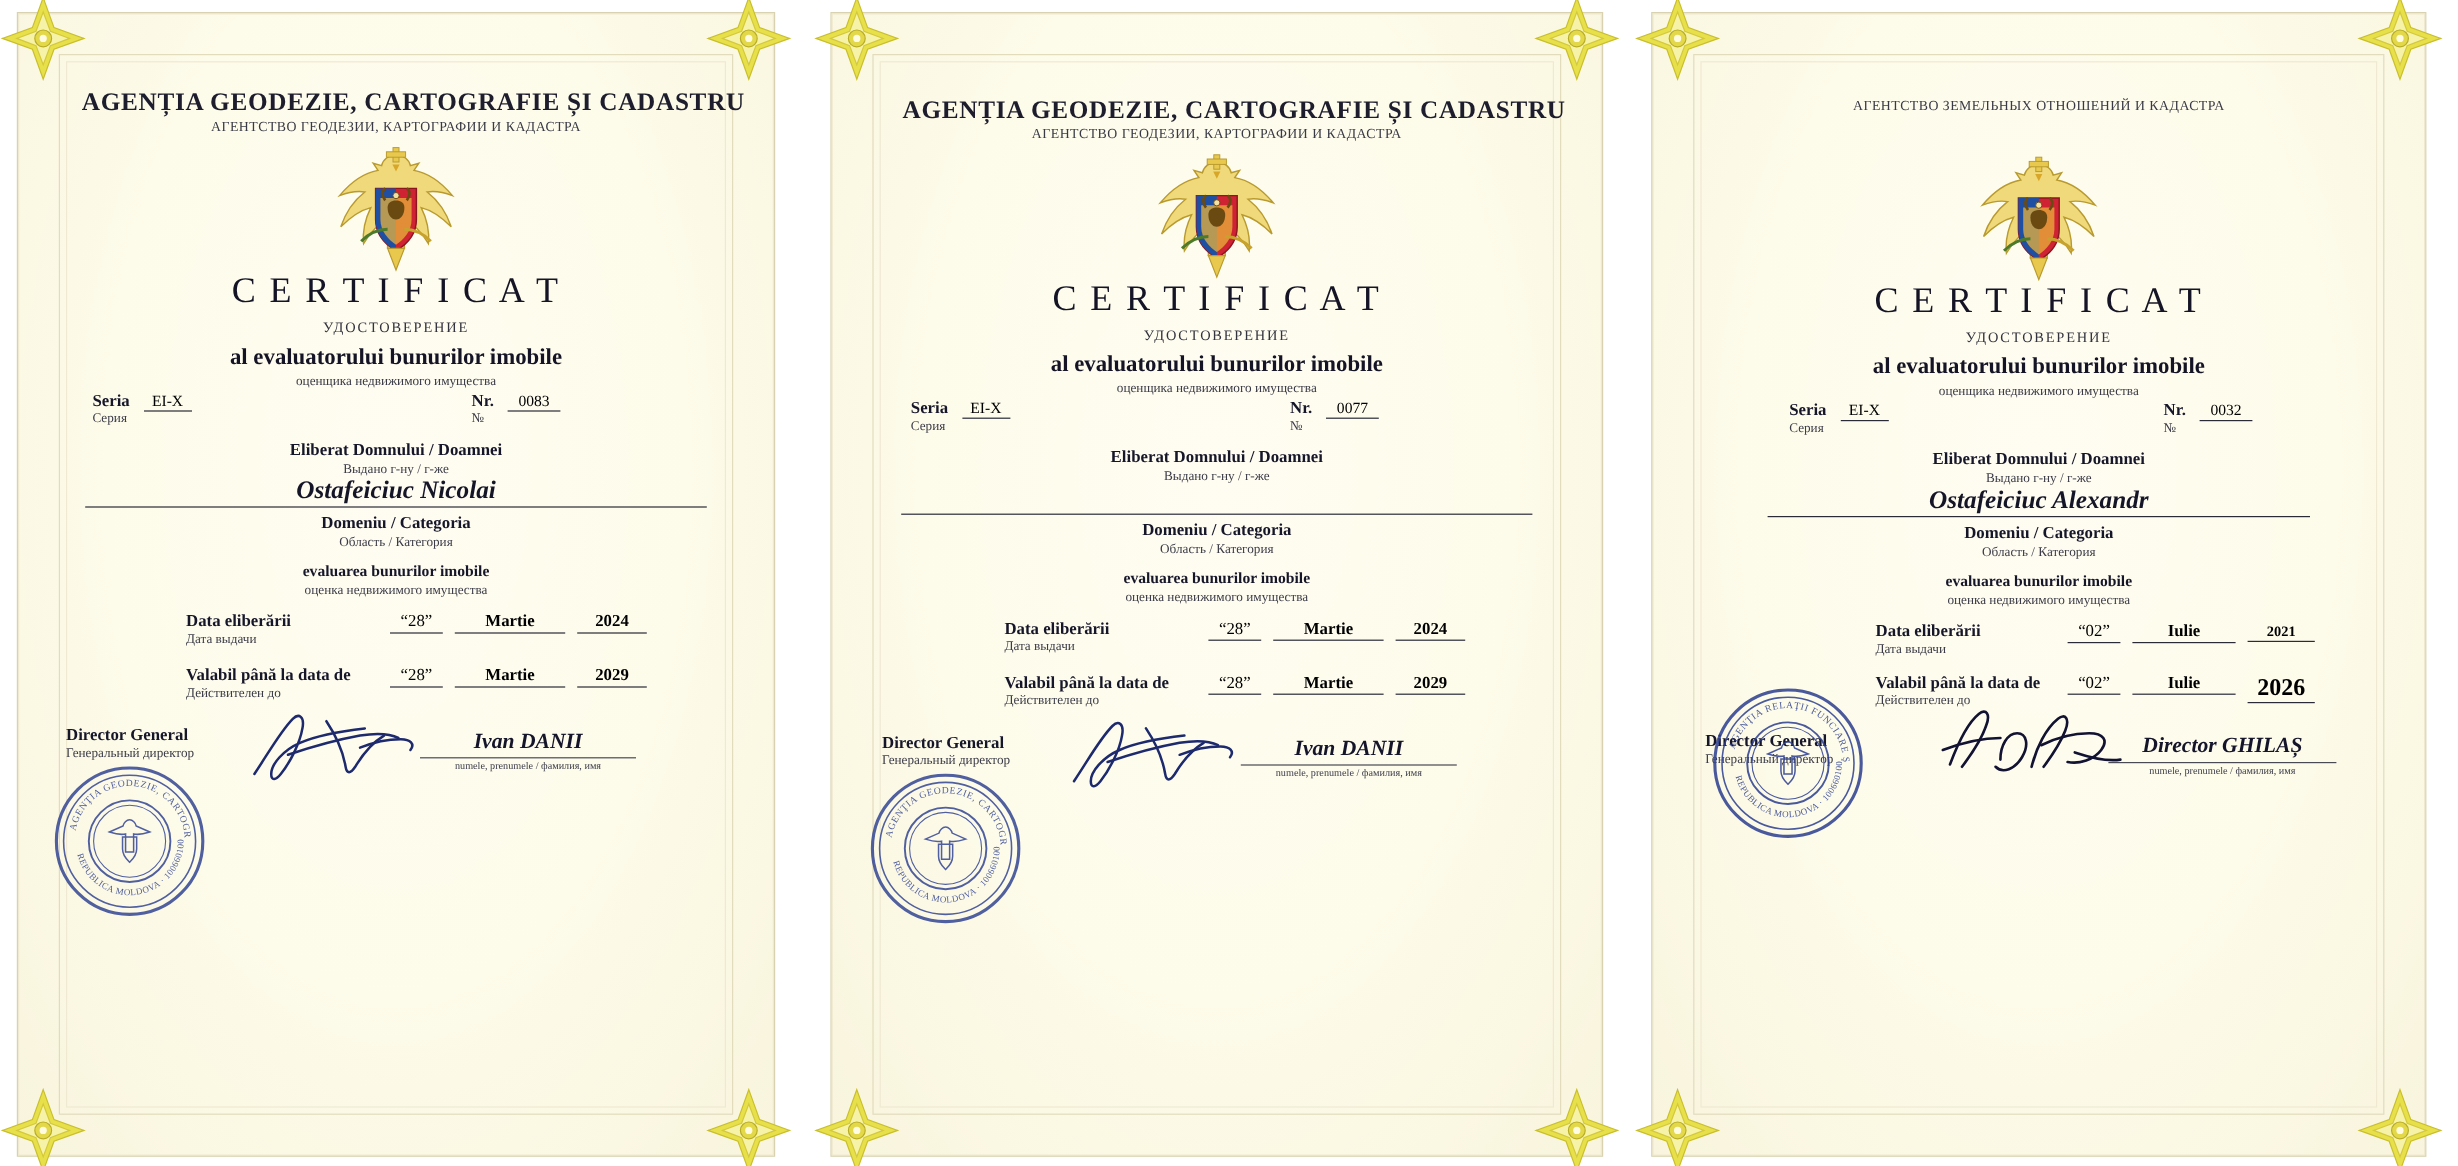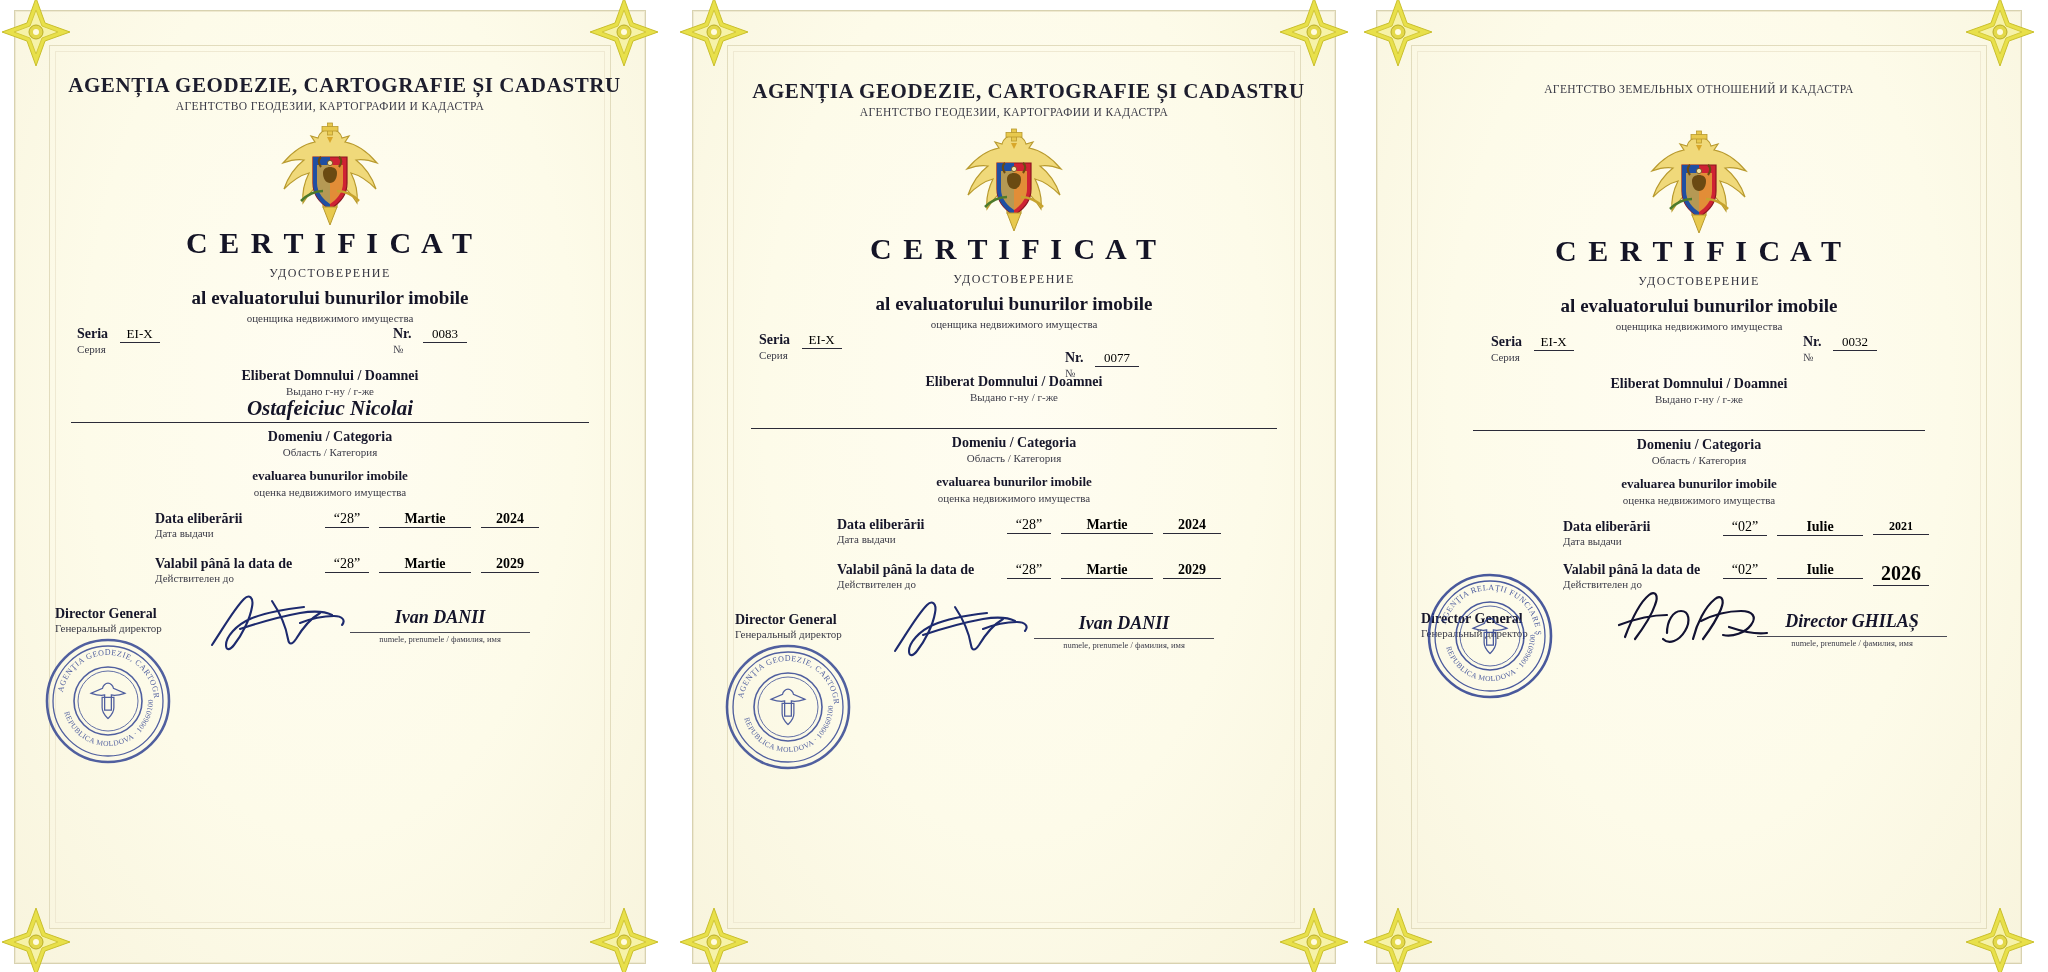--- a/index.html
+++ b/index.html
@@ -84,21 +84,21 @@
   }
 
   .emblem {
     margin: 10px auto 0 auto;
     width: 118px;
     height: 108px;
   }
 
   .title-cert {
     font-family: "Liberation Serif", serif;
-    font-weight: bold;
+    font-weight: normal;
     color: #141426;
   }
   .title-ru {
     font-family: "Liberation Serif", serif;
     color: #33333f;
   }
   .subtitle-ro {
     font-family: "Liberation Serif", serif;
     font-weight: bold;
     color: #141426;
@@ -412,21 +412,21 @@
         <div class="subtitle-ru" style="font-size:11px;margin-top:3px;">оценщика недвижимого имущества</div>
       </div>
 
       <div class="row" style="left:66px;top:321px;">
         <div style="text-align:left;">
           <div style="font-size:14px;"><span class="lbl-ro">Seria</span>
             <span class="underline-val" style="font-size:13px;margin-left:8px;min-width:40px;">EI-X</span></div>
           <div class="lbl-ru" style="font-size:11px;">Серия</div>
         </div>
       </div>
-      <div class="row" style="left:372px;top:321px;margin-top:18px;">
+      <div class="row" style="left:382px;top:321px;">
         <div style="text-align:left;">
           <div style="font-size:14px;"><span class="lbl-ro">Nr.</span>
             <span class="underline-val" style="font-size:13px;margin-left:8px;min-width:44px;">0077</span></div>
           <div class="lbl-ru" style="font-size:11px;">№</div>
         </div>
       </div>
 
       <div class="content" style="top:363px;">
         <div class="lbl-ro" style="font-size:14px;">Eliberat Domnului / Doamnei</div>
         <div class="lbl-ru" style="font-size:11px;margin-top:1px;">Выдано г-ну / г-же</div>
@@ -588,20 +588,23 @@
             <span class="underline-val" style="font-size:13px;margin-left:8px;min-width:44px;">0032</span></div>
           <div class="lbl-ru" style="font-size:11px;">№</div>
         </div>
       </div>
 
       <div class="content" style="top:365px;">
         <div class="lbl-ro" style="font-size:14px;">Eliberat Domnului / Doamnei</div>
         <div class="lbl-ru" style="font-size:11px;margin-top:1px;">Выдано г-ну / г-же</div>
       </div>
       <div class="name-line" style="left:96px;right:96px;top:419px;"></div>
+      <div class="content" style="top:393px;">
+        <div class="person-name" style="font-size:21px;">Ostafeiciuc Alexandr</div>
+      </div>
 
       <div class="content" style="top:426px;">
         <div class="lbl-ro" style="font-size:14px;">Domeniu / Categoria</div>
         <div class="lbl-ru" style="font-size:11px;margin-top:1px;">Область / Категория</div>
         <div class="lbl-ro" style="font-size:13px;margin-top:10px;">evaluarea bunurilor imobile</div>
         <div class="lbl-ru" style="font-size:11px;margin-top:2px;">оценка недвижимого имущества</div>
       </div>
 
       <div class="row" style="left:186px;top:508px;">
         <div style="text-align:left;width:160px;">

